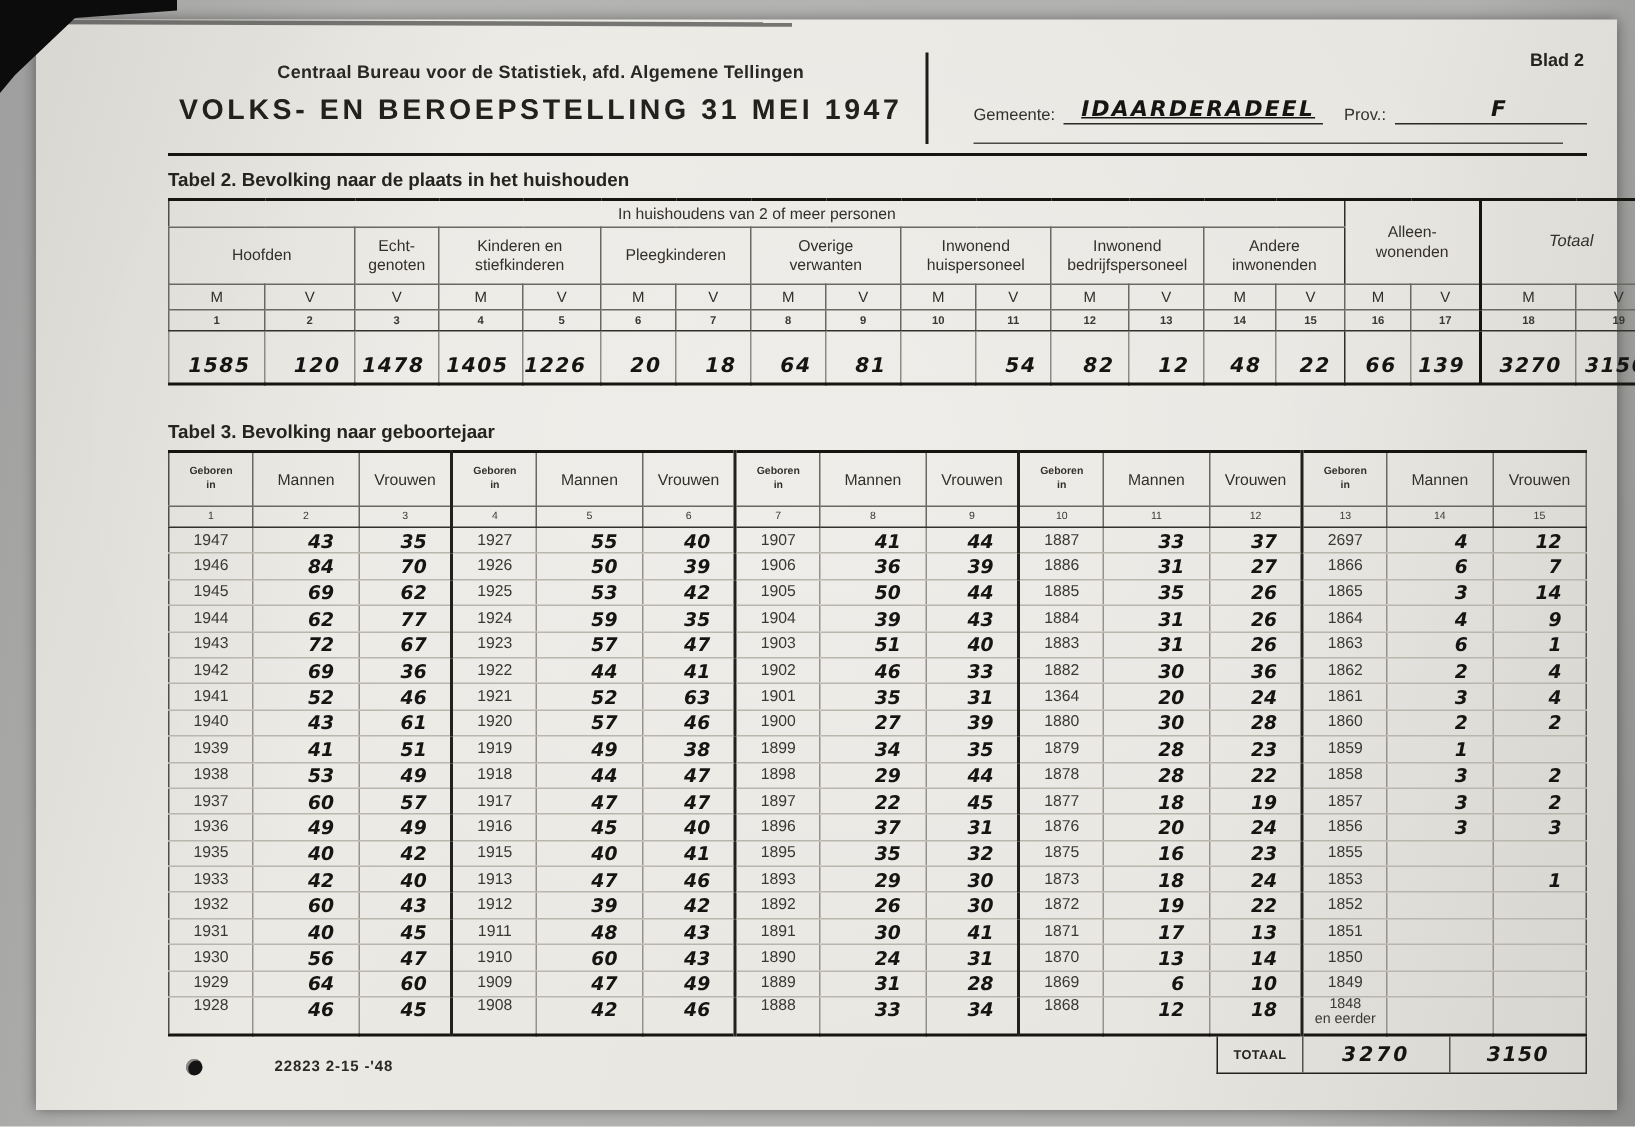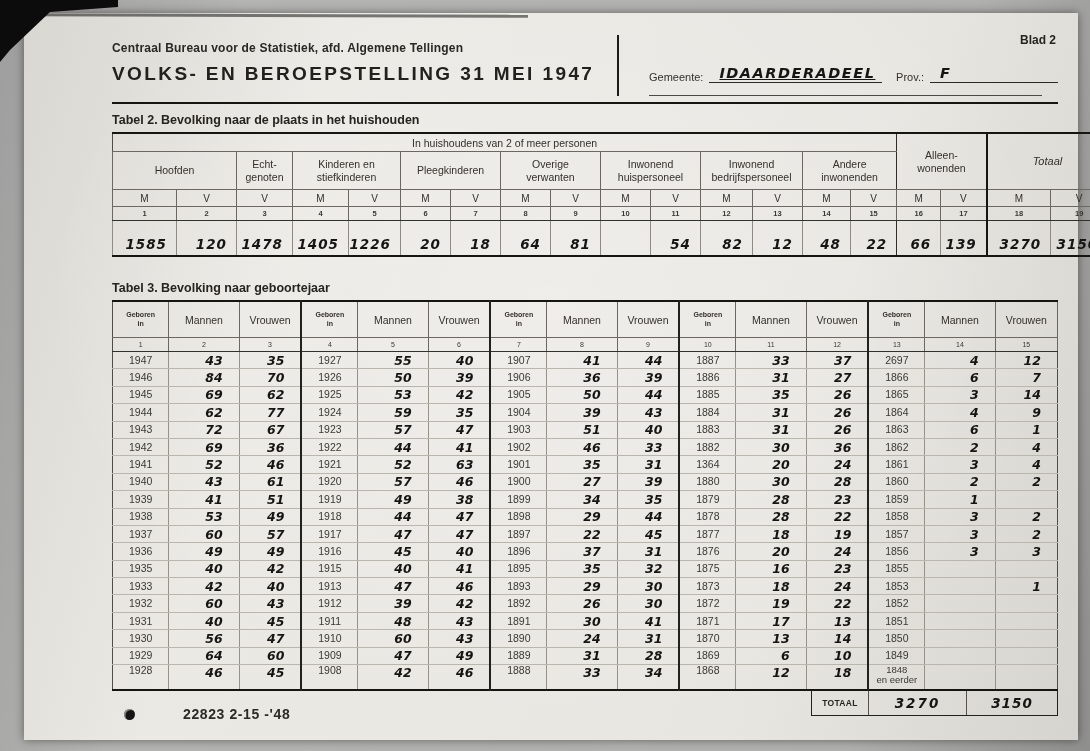--- a/index.html
+++ b/index.html
@@ -19,21 +19,21 @@
     position:absolute;left:24px;top:13px;width:1054px;height:727px;
     background:
       radial-gradient(ellipse at 50% 40%, rgba(255,255,255,.25), rgba(0,0,0,0) 70%),
       linear-gradient(105deg,#d9d7d2,#ebe9e4 25%,#e8e6e1 72%,#d6d4cf);
     box-shadow:0 0 9px rgba(0,0,0,.45);
     color:#262420;
   }
   .content{position:absolute;left:88px;right:20px;top:20px;bottom:8px;}
 
   
-  .hdr{display:flex;align-items:stretch;}
+  .hdr{display:flex;align-items:stretch;text-align:center;}
   .hdr-left{width:497px;padding-top:8px;}
   .org-line{font-size:12px;font-weight:bold;letter-spacing:.2px;color:#2a2825;}
   .form-title{font-size:19px;font-weight:bold;letter-spacing:2.4px;margin-top:8px;color:#23211d;}
   .hdr-divider{width:2px;background:#1d1b18;margin:2px 0 0 8px;}
   .hdr-right{flex:1;position:relative;padding:2px 0 0 30px;}
   .blad{position:absolute;right:2px;top:0;font-size:12px;font-weight:bold;}
   .gem-line{display:flex;align-items:flex-end;margin-top:30px;}
   .lbl{font-size:11px;color:#33312d;white-space:nowrap;}
   .hw{font-family:"DejaVu Sans", sans-serif;font-style:italic;font-weight:bold;color:#161513;}
   .gem-val{flex:1;border-bottom:1.5px solid #2b2926;font-size:14.5px;letter-spacing:1.5px;margin-left:6px;padding:0 4px 1px 10px;text-decoration:underline;}
@@ -79,21 +79,21 @@
   
   .footer{display:flex;justify-content:space-between;align-items:flex-start;}
   .totaal-box{display:flex;border:1.5px solid #23211c;border-top:none;height:24px;}
   .totaal-box .c{border-left:1px solid #55524c;display:flex;align-items:center;justify-content:center;}
   .totaal-box .c:first-child{border-left:none;}
   .totaal-lbl{width:56px;font-size:8.5px;font-weight:bold;letter-spacing:.3px;color:#26241f;}
   .totaal-val-m{width:97px;font-size:13.5px;letter-spacing:2px;}
   .totaal-val-v{width:90px;font-size:13.5px;letter-spacing:1px;}
   .foot-left{display:flex;align-items:center;gap:5px;margin-top:15px;margin-left:12px;}
   .cbs-logo{width:11px;height:11px;border-radius:50%;background:#141414;box-shadow:inset 1.5px 1px 0 rgba(230,230,225,.55);}
-  .foot-code{font-size:14px;font-weight:bold;letter-spacing:.6px;color:#2c2a26;padding-left:43px;}
+  .foot-code{font-size:10px;font-weight:bold;letter-spacing:.6px;color:#2c2a26;padding-left:43px;}
 </style>
 </head>
 <body>
 
 <div class="scan-corner"></div>
 <div class="scan-edge-top"></div>
 
 <div class="paper">
   <div class="content">
 

